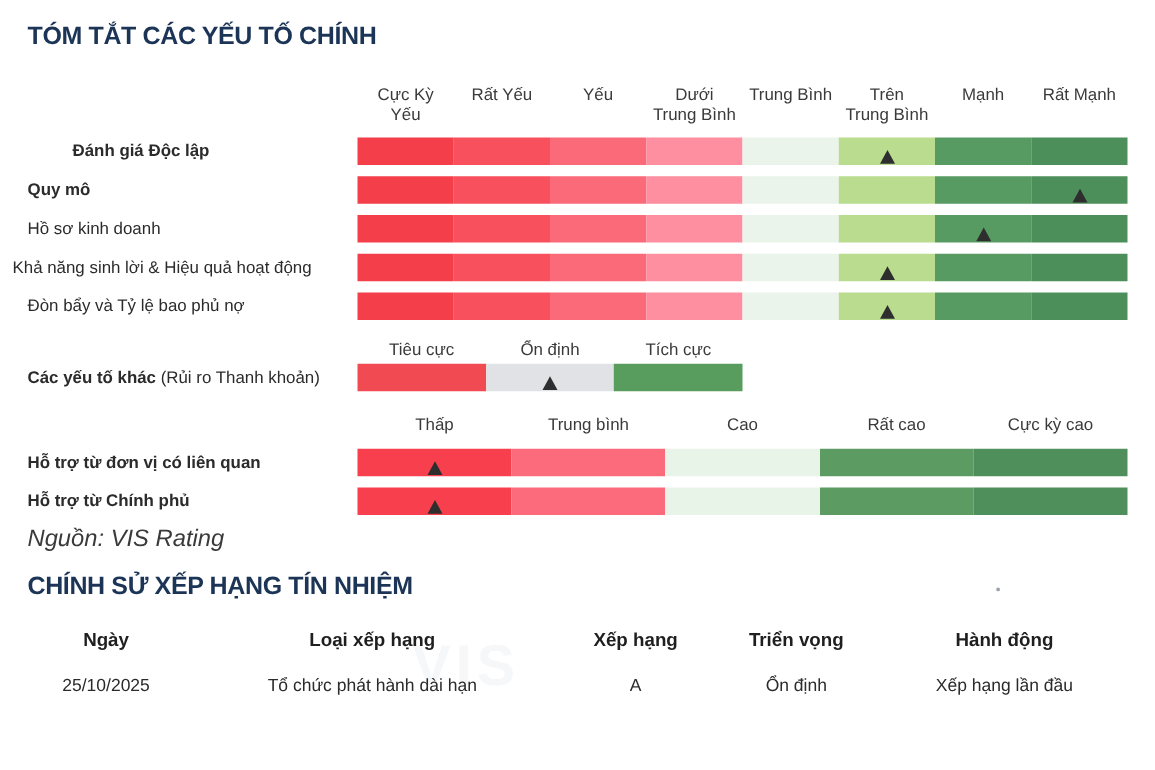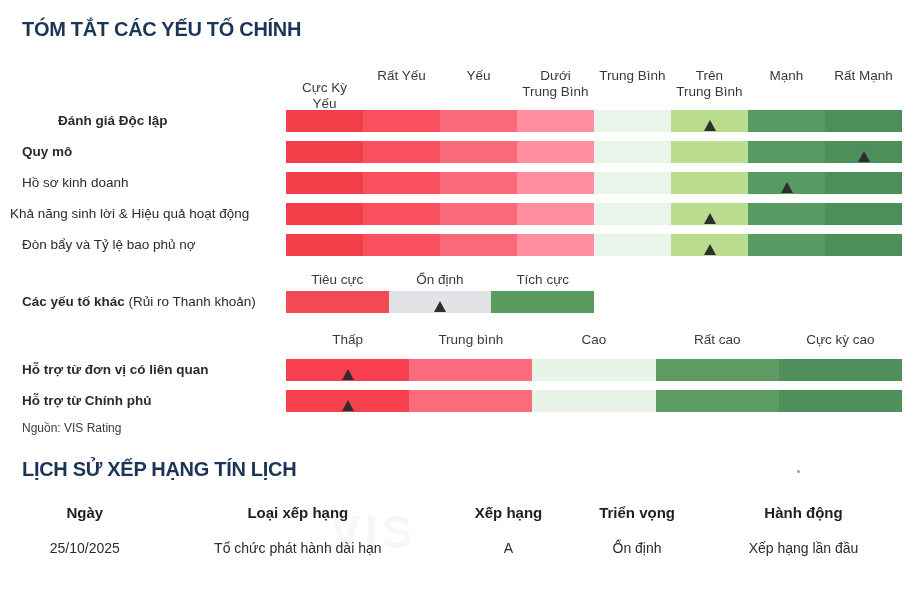--- a/index.html
+++ b/index.html
@@ -56,21 +56,22 @@
     transform: translateX(-50%);
     width: 0; height: 0;
     border-left: 6px solid transparent;
     border-right: 6px solid transparent;
     border-bottom: 11px solid #2e2e2e;
   }
 
   .source-note {
     position: absolute;
     left: 22px; top: 421px;
-    font-size: 12px;
+    font-size: 19px;
+    font-style: italic;
     color: #3a3a3a;
   }
 
   
   .history {
     position: absolute;
     left: 22px; top: 498px;
     width: 880px;
     border-collapse: collapse;
   }
@@ -108,21 +109,21 @@
   }
 </style>
 </head>
 <body>
 
 <div class="page">
 
   <div class="section-title" id="title-main">TÓM TẮT CÁC YẾU TỐ CHÍNH</div>
 
   <div id="main-scale-head">
-      <div class="scale-label" style="left: 272px; width: 105px; top: 68px; margin-top: 12px;">Cực Kỳ
+      <div class="scale-label" style="left: 272px; width: 105px; top: 68px;">Cực Kỳ
 Yếu</div>
       <div class="scale-label" style="left: 349px; width: 105px; top: 68px;">Rất Yếu</div>
       <div class="scale-label" style="left: 426px; width: 105px; top: 68px;">Yếu</div>
       <div class="scale-label" style="left: 503px; width: 105px; top: 68px;">Dưới
 Trung Bình</div>
       <div class="scale-label" style="left: 580px; width: 105px; top: 68px;">Trung Bình</div>
       <div class="scale-label" style="left: 657px; width: 105px; top: 68px;">Trên
 Trung Bình</div>
       <div class="scale-label" style="left: 734px; width: 105px; top: 68px;">Mạnh</div>
       <div class="scale-label" style="left: 811px; width: 105px; top: 68px;">Rất Mạnh</div>
@@ -236,21 +237,21 @@
         </div>
         <div class="seg" style="width: 123.2px; background: rgb(251, 107, 123);"></div>
         <div class="seg" style="width: 123.2px; background: rgb(233, 244, 233);"></div>
         <div class="seg" style="width: 123.2px; background: rgb(92, 156, 99);"></div>
         <div class="seg" style="width: 123.2px; background: rgb(79, 143, 91);"></div>
       </div>
     </div>
 
   <div class="source-note">Nguồn: VIS Rating</div>
 
-  <div class="section-title" id="title-history">LỊCH SỬ XẾP HẠNG TÍN LỊCH</div>
+  <div class="section-title" id="title-history">CHÍNH SỬ XẾP HẠNG TÍN NHIỆM</div>
 
   <div class="dot-artifact"></div>
   <div class="watermark">VIS</div>
 
   <table class="history">
     <thead>
         <tr id="history-head">
           <th>Ngày</th>
           <th>Loại xếp hạng</th>
           <th>Xếp hạng</th>

